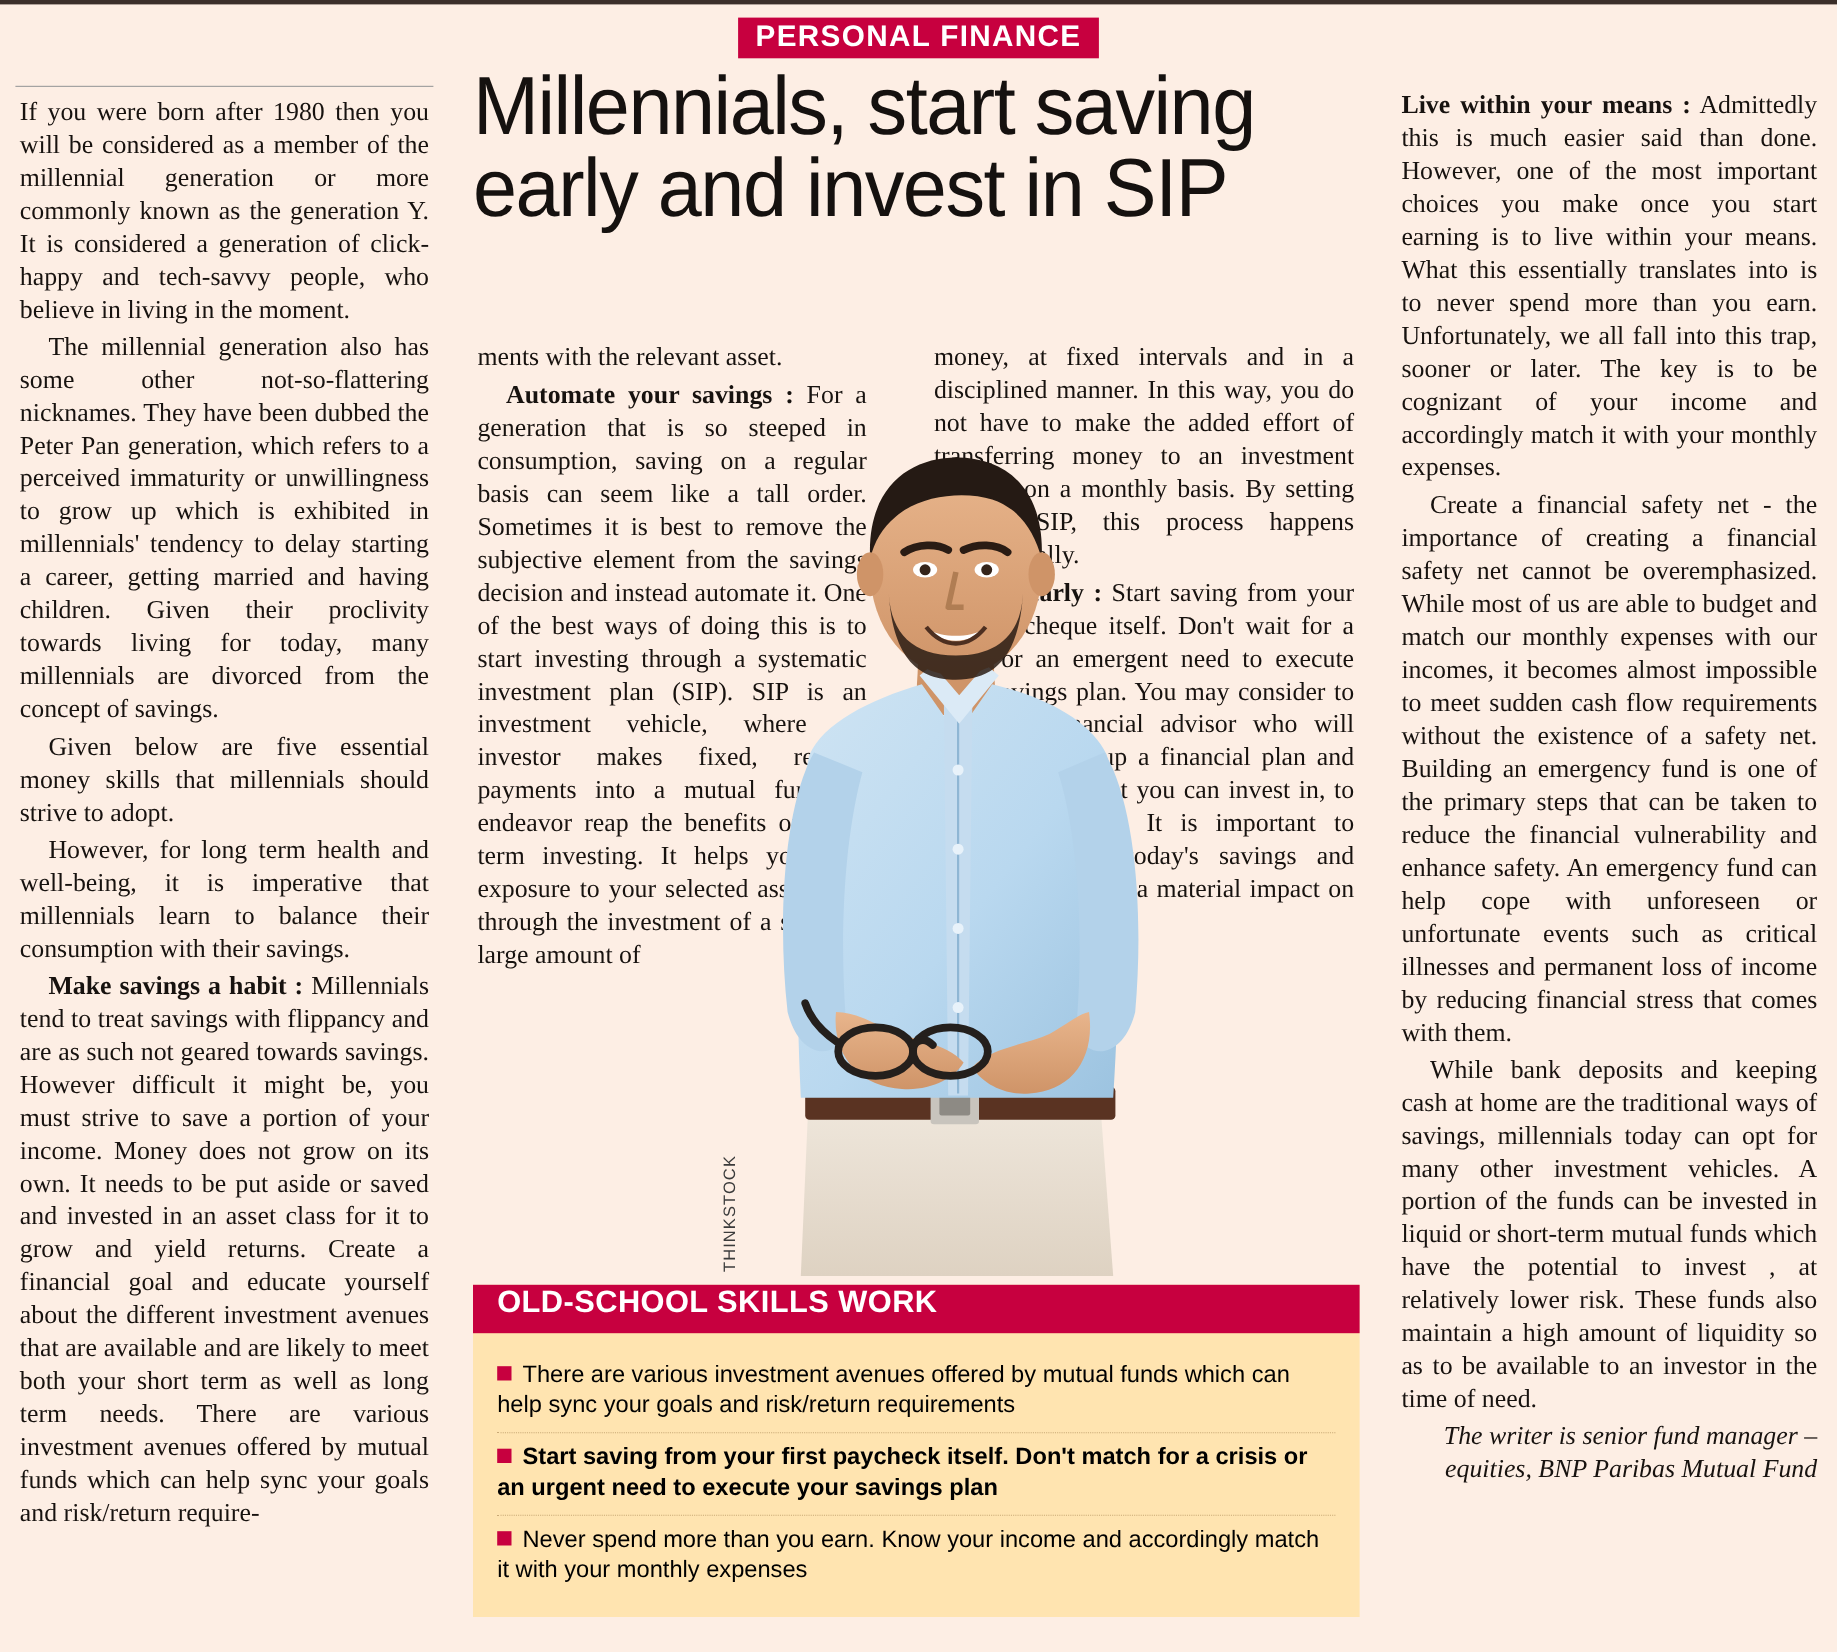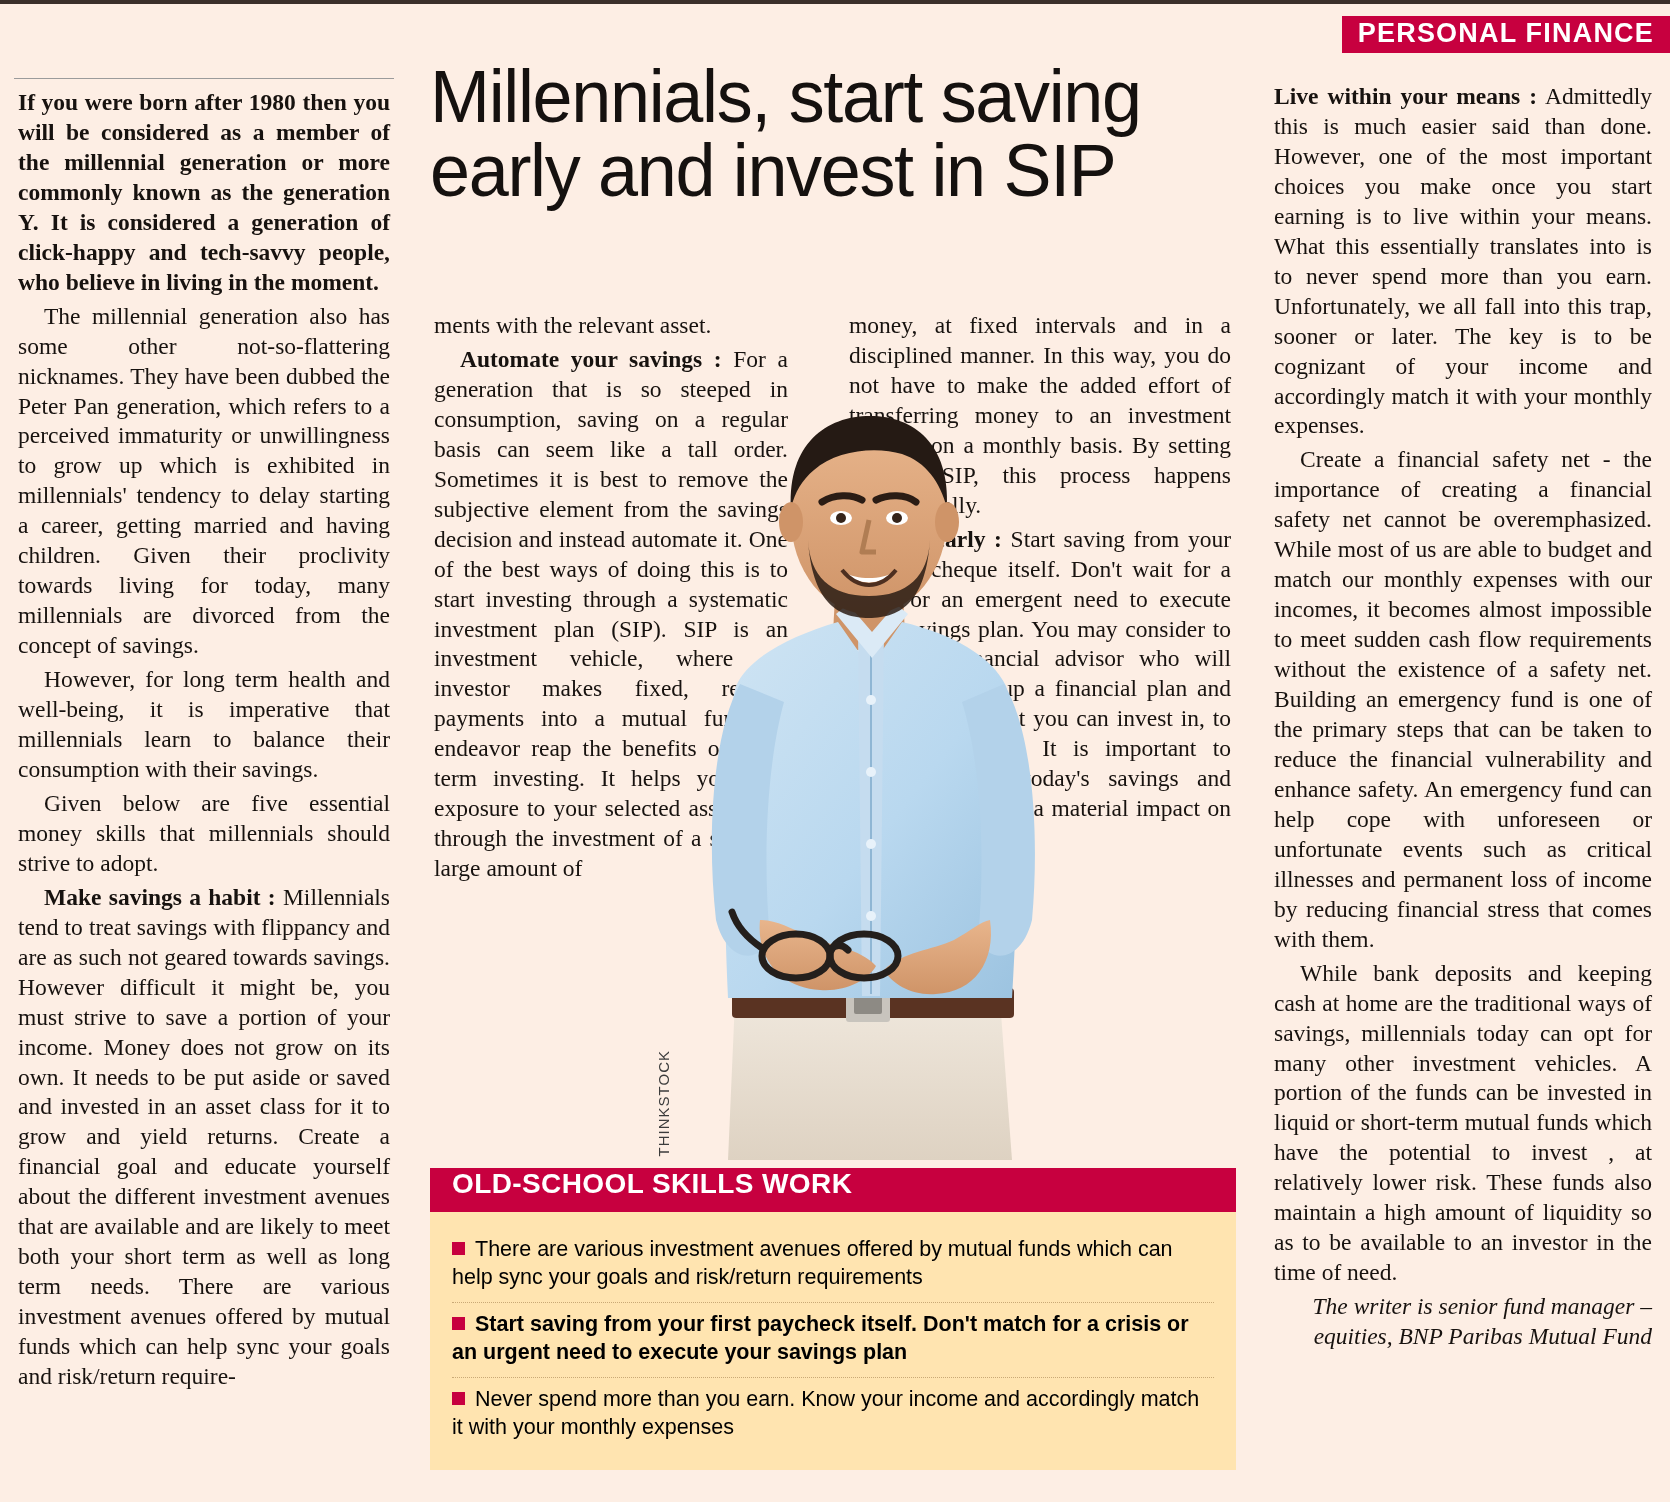--- a/index.html
+++ b/index.html
@@ -26,21 +26,21 @@
     left: 0; right: 0; top: 0;
     height: 4px;
     background: #3b2f2a;
   }
 
   
   .kicker-wrap {
     position: absolute;
     left: 0; right: 0;
     top: 16px;
-    text-align: right;
+    text-align: center;
     text-decoration: underline;
   }
   .kicker {
     display: inline-block;
     background: #c7003f;
     color: #ffffff;
     font-family: "Liberation Sans", sans-serif;
     font-weight: bold;
     font-size: 27px;
     letter-spacing: 1.2px;
@@ -76,21 +76,21 @@
     font-size: 25px;
     letter-spacing: 0.2px;
     margin: 0 0 6px 0;
     line-height: 1.1;
   }
   .byline-rule {
     border: 0;
     border-top: 1px solid #9b9b9b;
     margin: 0 0 9px 0;
   }
-  .lead-in { text-indent: 0 !important; font-weight: bold; }
+  .lead-in { text-indent: 0 !important; }
   b.run-in { font-weight: bold; }
 
   
   #col2 {
     left: 430px;
     width: 362px;
     top: 307px;
   }
   
   #col3 {
@@ -209,22 +209,22 @@
   <div class="kicker-wrap">
     <span class="kicker">PERSONAL FINANCE</span>
   </div>
 
   <h1 class="headline">Millennials, start saving early and invest in SIP</h1>
 
   <div class="col" id="col1">
     <hr class="byline-rule">
     <p class="lead-in">If you were born after 1980 then you will be considered as a member of the millennial generation or more commonly known as the generation Y. It is considered a generation of click-happy and tech-savvy people, who believe in living in the moment.</p>
     <p>The millennial generation also has some other not-so-flattering nicknames. They have been dubbed the Peter Pan generation, which refers to a perceived immaturity or unwillingness to grow up which is exhibited in millennials' tendency to delay starting a career, getting married and having children. Given their proclivity towards living for today, many millennials are divorced from the concept of savings.</p>
+    <p>Given below are five essential money skills that millennials should strive to adopt.</p>
     <p>However, for long term health and well-being, it is imperative that millennials learn to balance their consumption with their savings.</p>
-    <p>Given below are five essential money skills that millennials should strive to adopt.</p>
     <p><b class="run-in">Make savings a habit :</b><span> Millennials tend to treat savings with flippancy and are as such not geared towards savings. However difficult it might be, you must strive to save a portion of your income. Money does not grow on its own. It needs to be put aside or saved and invested in an asset class for it to grow and yield returns. Create a financial goal and educate yourself about the different investment avenues that are available and are likely to meet both your short term as well as long term needs. There are various investment avenues offered by mutual funds which can help sync your goals and risk/return require-</span></p>
   </div>
 
   <div class="col" id="col2">
     <p class="noindent">ments with the relevant asset.</p>
     <p><span class="wrap-right" style="shape-outside: polygon(100% 0, 100% 100%, 0 100%); width:0;"></span><b class="run-in">Automate your savings :</b><span> For a generation that is so steeped in consumption, saving on a regular basis can seem like a tall order. Sometimes it is best to remove the subjective element from the savings decision and instead automate it. One of the best ways of doing this is to start investing through a systematic investment plan (SIP). SIP is an investment vehicle, where an investor makes fixed, regular payments into a mutual fund, to endeavor reap the benefits of long-term investing. It helps you gain exposure to your selected asset class through the investment of a small or large amount of</span></p>
   </div>
 
   <div class="col" id="col3">
     <p class="noindent">money, at fixed intervals and in a disciplined manner. In this way, you do not have to make the added effort of transferring money to an investment account on a monthly basis. By setting up an SIP, this process happens automatically.</p>

